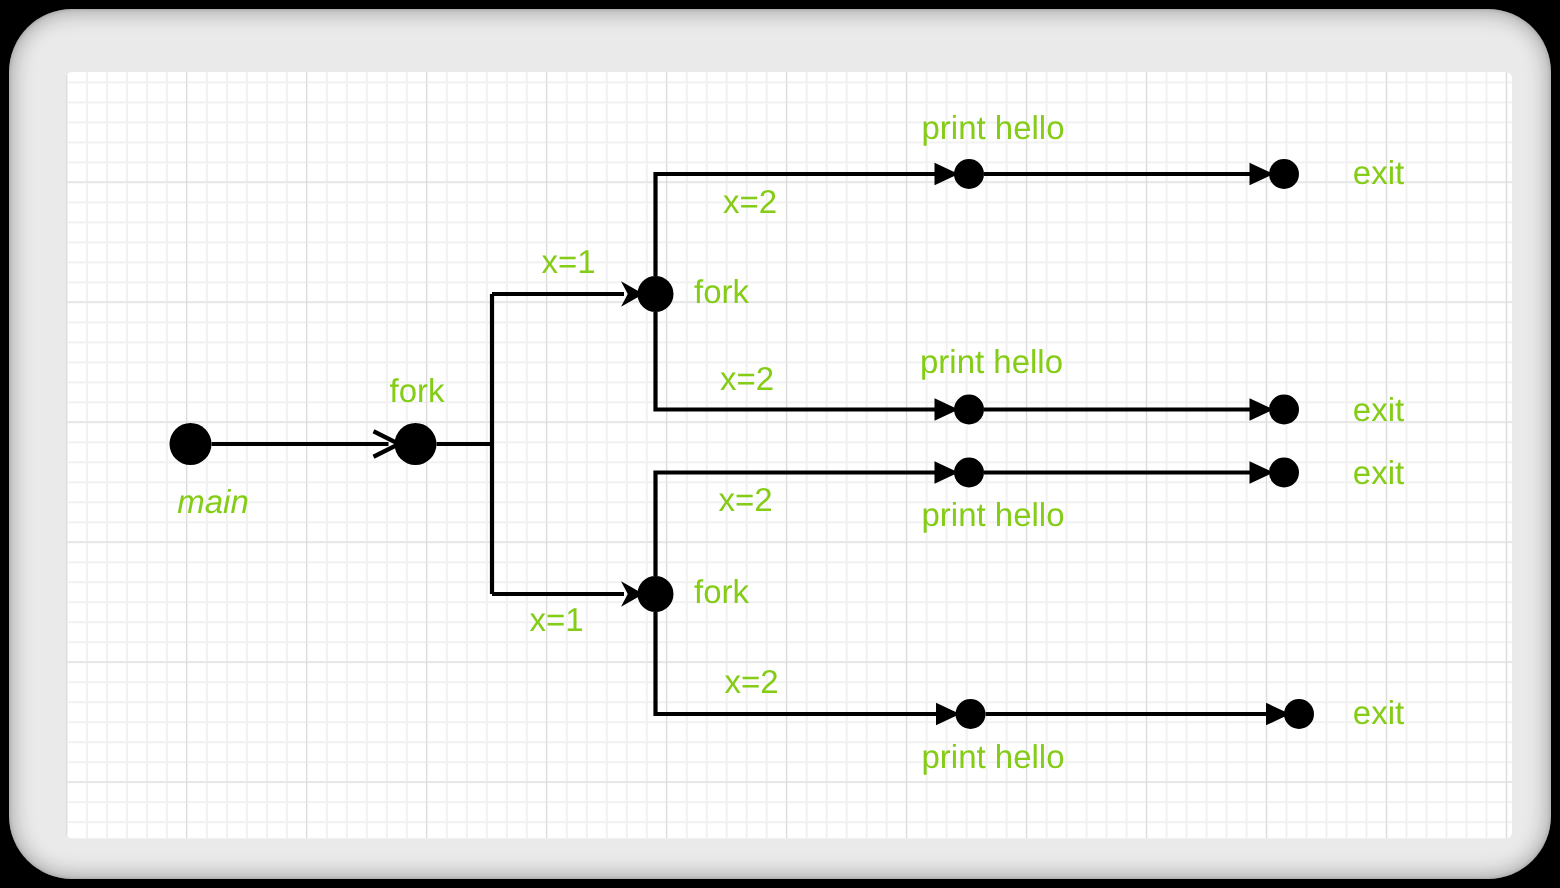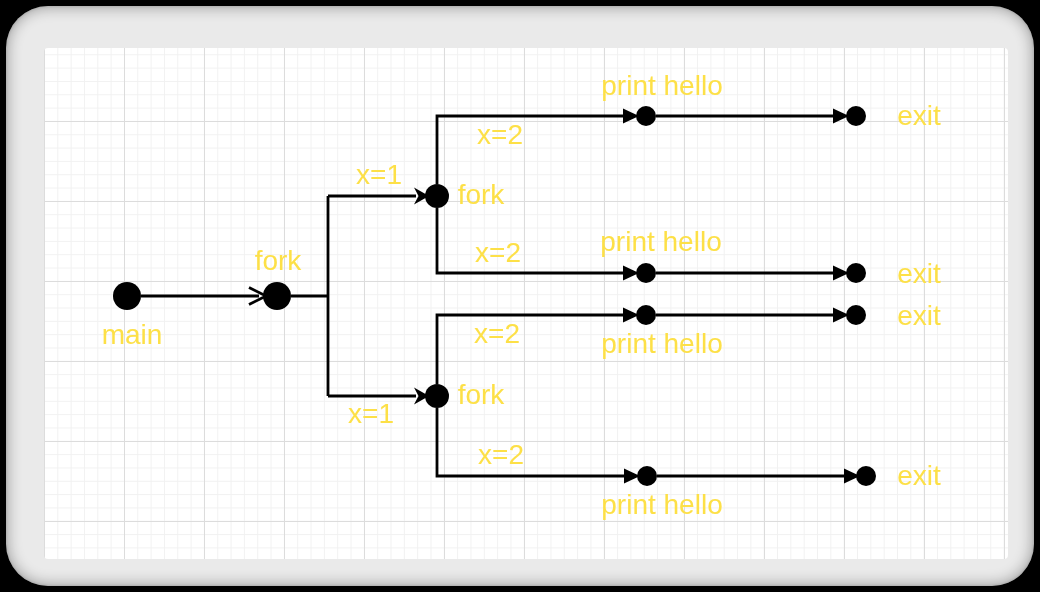--- a/index.html
+++ b/index.html
@@ -50,23 +50,23 @@
     pointer-events: none;
   }
   #labels-layer {
     position: absolute;
     inset: 0;
     pointer-events: none;
   }
   .lbl {
     position: absolute;
     transform: translate(-50%, -50%);
-    font-size: 28px;
+    font-size: 22px;
     line-height: 1.1;
-    color: #fde047;
+    color: #84cc16;
     white-space: nowrap;
   }
 </style>
 </head>
 <body style="background: rgb(0, 0, 0);">
 
 <div class="screen">
   <div class="window-frame" style="background: rgb(234, 234, 234);">
     <div class="drawing-canvas"></div>
   </div>
@@ -101,21 +101,21 @@
       <circle cx="646" cy="116" r="10" fill="#000000"></circle>
       <circle cx="856" cy="116" r="10" fill="#000000"></circle>
       <circle cx="646" cy="273" r="10" fill="#000000"></circle>
       <circle cx="856" cy="273" r="10" fill="#000000"></circle>
       <circle cx="646" cy="315" r="10" fill="#000000"></circle>
       <circle cx="856" cy="315" r="10" fill="#000000"></circle>
       <circle cx="647" cy="476" r="10" fill="#000000"></circle>
       <circle cx="866" cy="476" r="10" fill="#000000"></circle>
     </svg>
   <div id="labels-layer">
-      <div class="lbl" style="left: 132px; top: 335px;">main</div>
+      <div class="lbl" style="left: 142px; top: 335px; font-style: italic;">main</div>
       <div class="lbl" style="left: 278px; top: 261px;">fork</div>
       <div class="lbl" style="left: 481px; top: 195px;">fork</div>
       <div class="lbl" style="left: 481px; top: 395px;">fork</div>
       <div class="lbl" style="left: 379px; top: 175px;">x=1</div>
       <div class="lbl" style="left: 371px; top: 414px;">x=1</div>
       <div class="lbl" style="left: 500px; top: 135px;">x=2</div>
       <div class="lbl" style="left: 498px; top: 253px;">x=2</div>
       <div class="lbl" style="left: 497px; top: 334px;">x=2</div>
       <div class="lbl" style="left: 501px; top: 455px;">x=2</div>
       <div class="lbl" style="left: 662px; top: 86px;">print hello</div>

